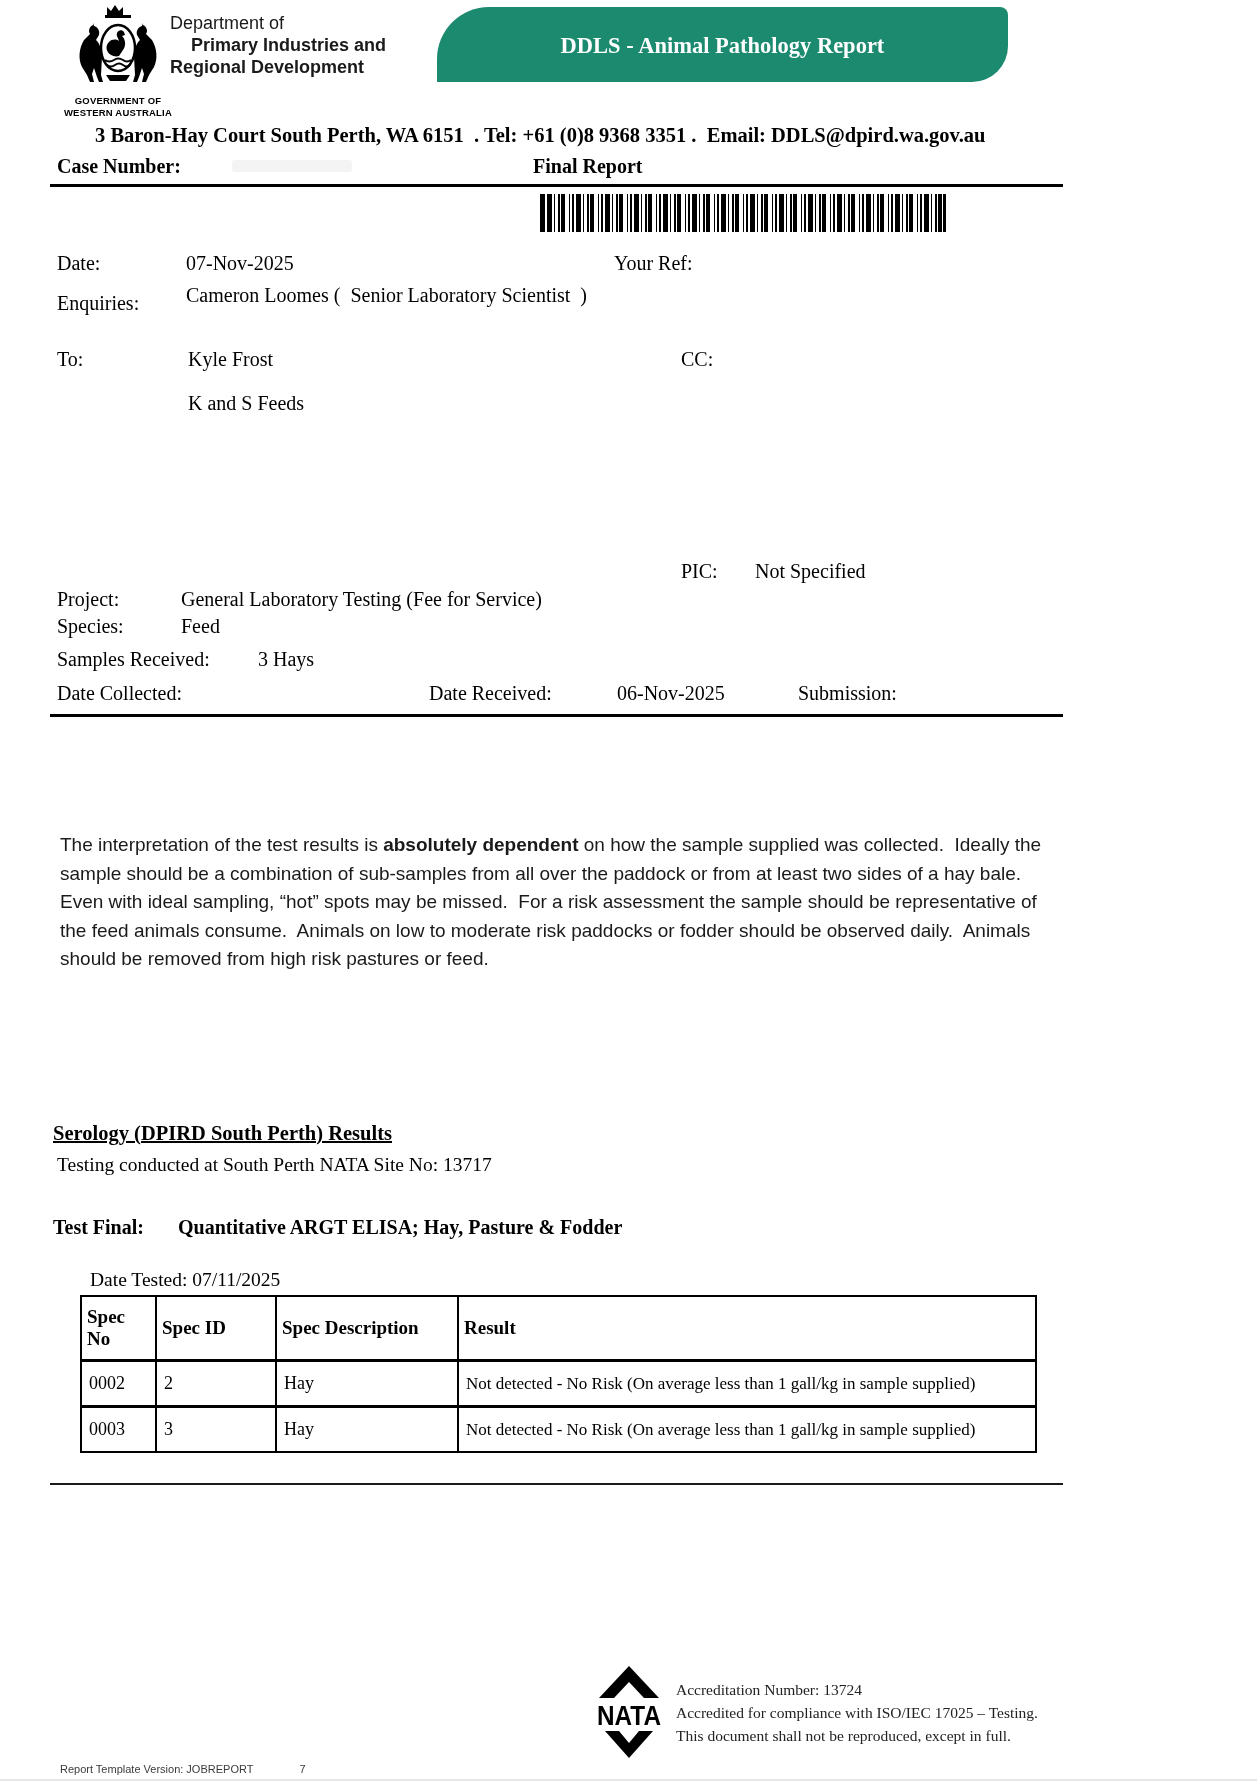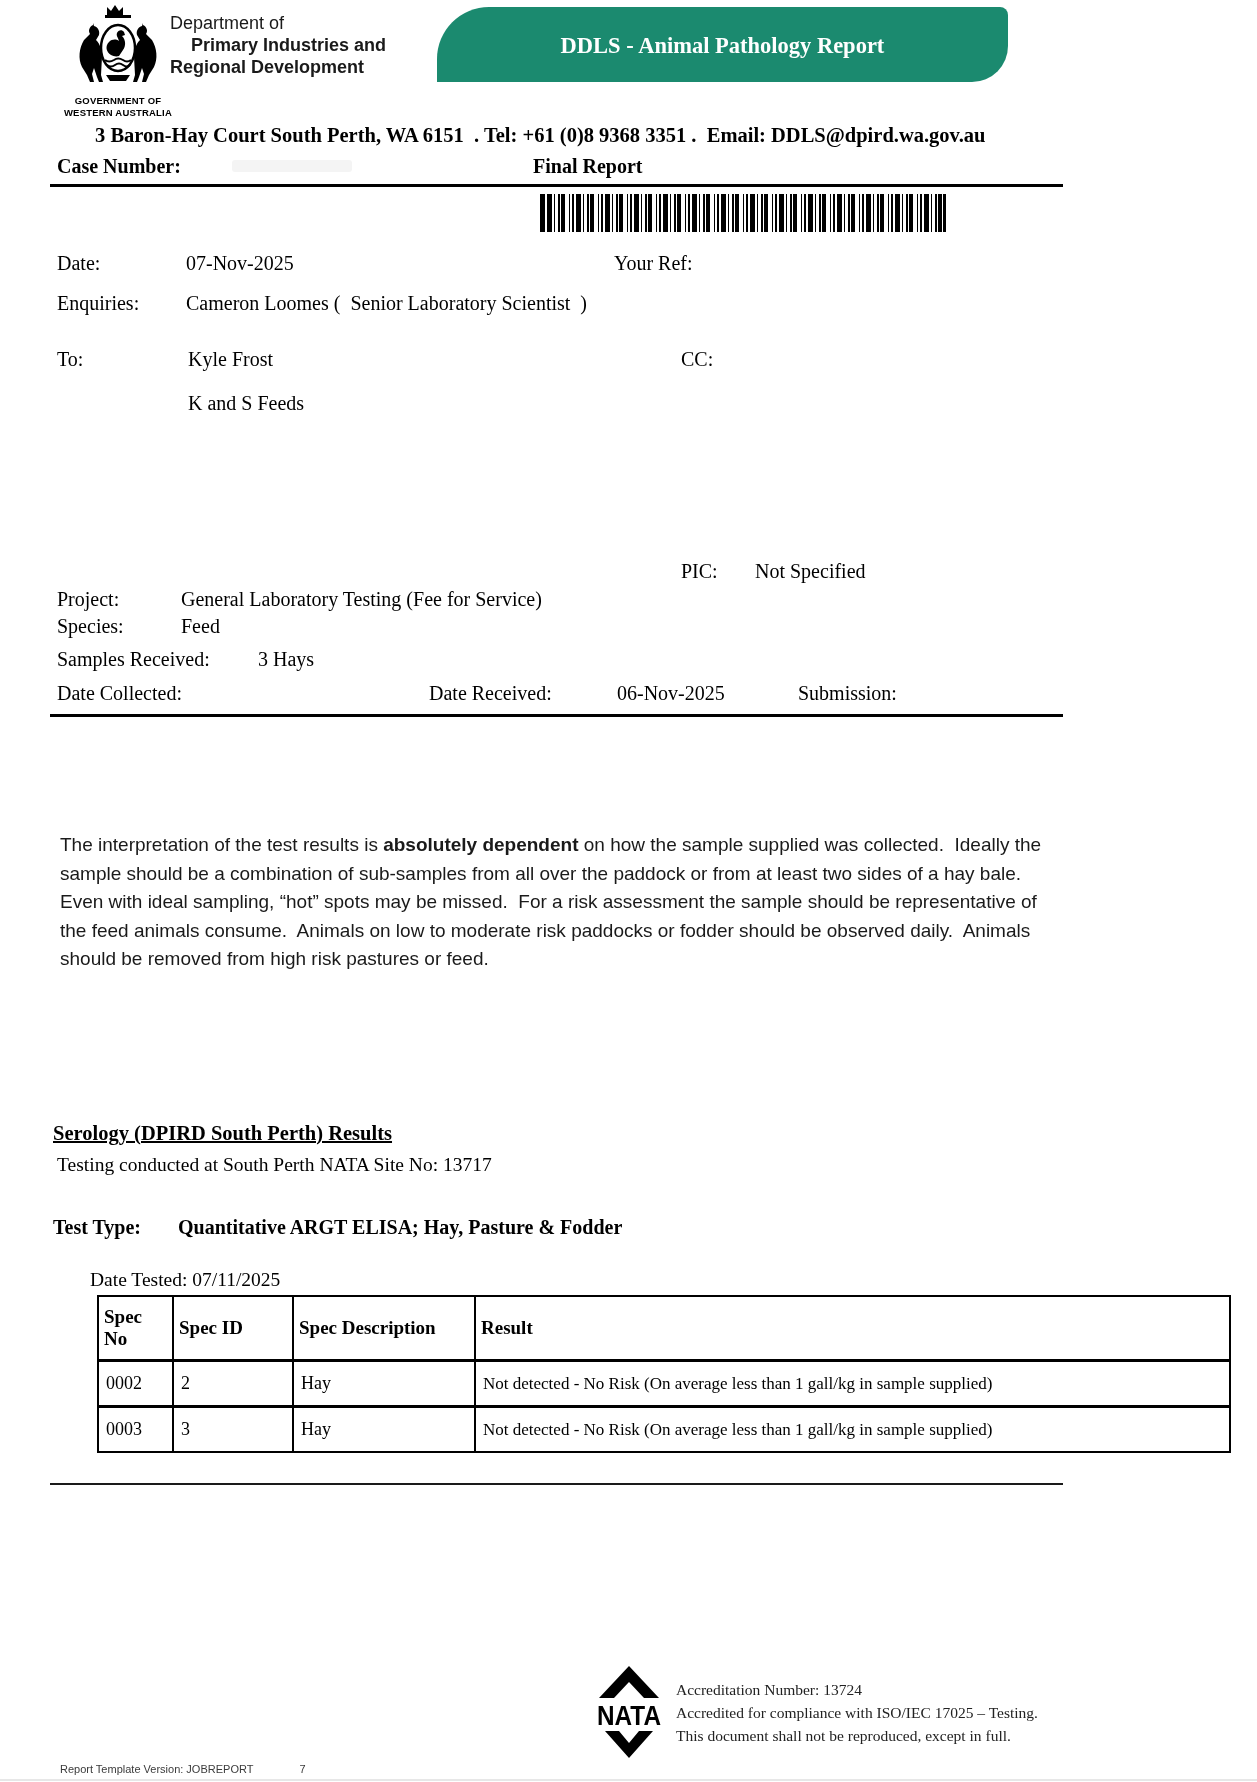--- a/index.html
+++ b/index.html
@@ -50,21 +50,21 @@
   .para1 { top:831px; line-height:28.5px; }
   .para2 { top:1003px; line-height:30px; }
 
   
   .sero-head { left:53px; top:1122px; font-weight:bold; font-size:20.5px; text-decoration:underline; text-decoration-thickness:2px; }
   .sero-sub { left:57px; top:1154px; font-size:19.5px; }
   .testtype-label { left:53px; top:1216px; font-weight:bold; font-size:20px; }
   .testtype-value { left:178px; top:1216px; font-weight:bold; font-size:20px; }
   .date-tested { left:90px; top:1269px; font-size:19.5px; }
 
-  table.results { position:absolute; left:80px; top:1295px; width:1134px; border-collapse:collapse; table-layout:fixed;margin-left:17px; }
+  table.results { position:absolute; left:80px; top:1295px; width:957px; border-collapse:collapse; table-layout:fixed; }
   table.results th, table.results td { border:2px solid #000; text-align:left; vertical-align:middle; overflow:hidden; }
   table.results th { font-size:19px; font-weight:bold; padding:9px 4px 9px 5px; }
   table.results td { font-size:18px; padding:11px 4px 11px 7px; white-space:nowrap; }
   table.results td.result-cell { font-size:17px; }
   table.results tbody tr td { border-top-width:3px; }
   col.c1 { width:75px; } col.c2 { width:120px; } col.c3 { width:182px; }
 
   
   .nata-logo { left:593px; top:1658px; width:72px; height:100px; }
   .nata-text { left:676px; font-size:15.5px; color:#222; }
@@ -115,21 +115,21 @@
   <div class="abs final-report">Final Report</div>
 
   <div class="abs rule rule1"></div>
   <div class="abs barcode"></div>
 
   <div class="abs f" style="left:57px; top:252px;">Date:</div>
   <div class="abs f" style="left:186px; top:252px;text-align:center;">07-Nov-2025</div>
   <div class="abs f" style="left:614px; top:252px;">Your Ref:</div>
 
   <div class="abs f" style="left:57px; top:292px;">Enquiries:</div>
-  <div class="abs f" style="left:186px; top:292px;text-align:right;">Cameron Loomes (  Senior Laboratory Scientist  )</div>
+  <div class="abs f" style="left:186px; top:284px;text-align:right;">Cameron Loomes (  Senior Laboratory Scientist  )</div>
 
   <div class="abs f" style="left:57px; top:348px;">To:</div>
   <div class="abs f" style="left:188px; top:348px;">Kyle Frost</div>
   <div class="abs f" style="left:681px; top:348px;">CC:</div>
   <div class="abs f" style="left:188px; top:392px;">K and S Feeds</div>
 
   <div class="abs f" style="left:681px; top:560px;">PIC:</div>
   <div class="abs f" style="left:755px; top:560px;">Not Specified</div>
 
   <div class="abs f" style="left:57px; top:588px;">Project:</div>
@@ -146,21 +146,21 @@
   <div class="abs f" style="left:617px; top:682px;">06-Nov-2025</div>
   <div class="abs f" style="left:798px; top:682px;">Submission:</div>
 
   <div class="abs rule rule2"></div>
 
   <div class="abs para para1"><span>The interpretation of the test results is </span><b>absolutely dependent</b><span> on how the sample supplied was collected.  Ideally the sample should be a combination of sub-samples from all over the paddock or from at least two sides of a hay bale.  Even with ideal sampling, “hot” spots may be missed.  For a risk assessment the sample should be representative of the feed animals consume.  Animals on low to moderate risk paddocks or fodder should be observed daily.  Animals should be removed from high risk pastures or feed.</span></div>
 
   <div class="abs sero-head">Serology (DPIRD South Perth) Results</div>
   <div class="abs sero-sub">Testing conducted at South Perth NATA Site No: 13717</div>
 
-  <div class="abs testtype-label">Test Type:</div>
+  <div class="abs testtype-label">Test Final:</div>
   <div class="abs testtype-value">Quantitative ARGT ELISA; Hay, Pasture &amp; Fodder</div>
   <div class="abs date-tested">Date Tested: 07/11/2025</div>
 
   <table class="results">
     <colgroup>
         <col class="c1">
         <col class="c2">
         <col class="c3">
         <col>
       </colgroup>

